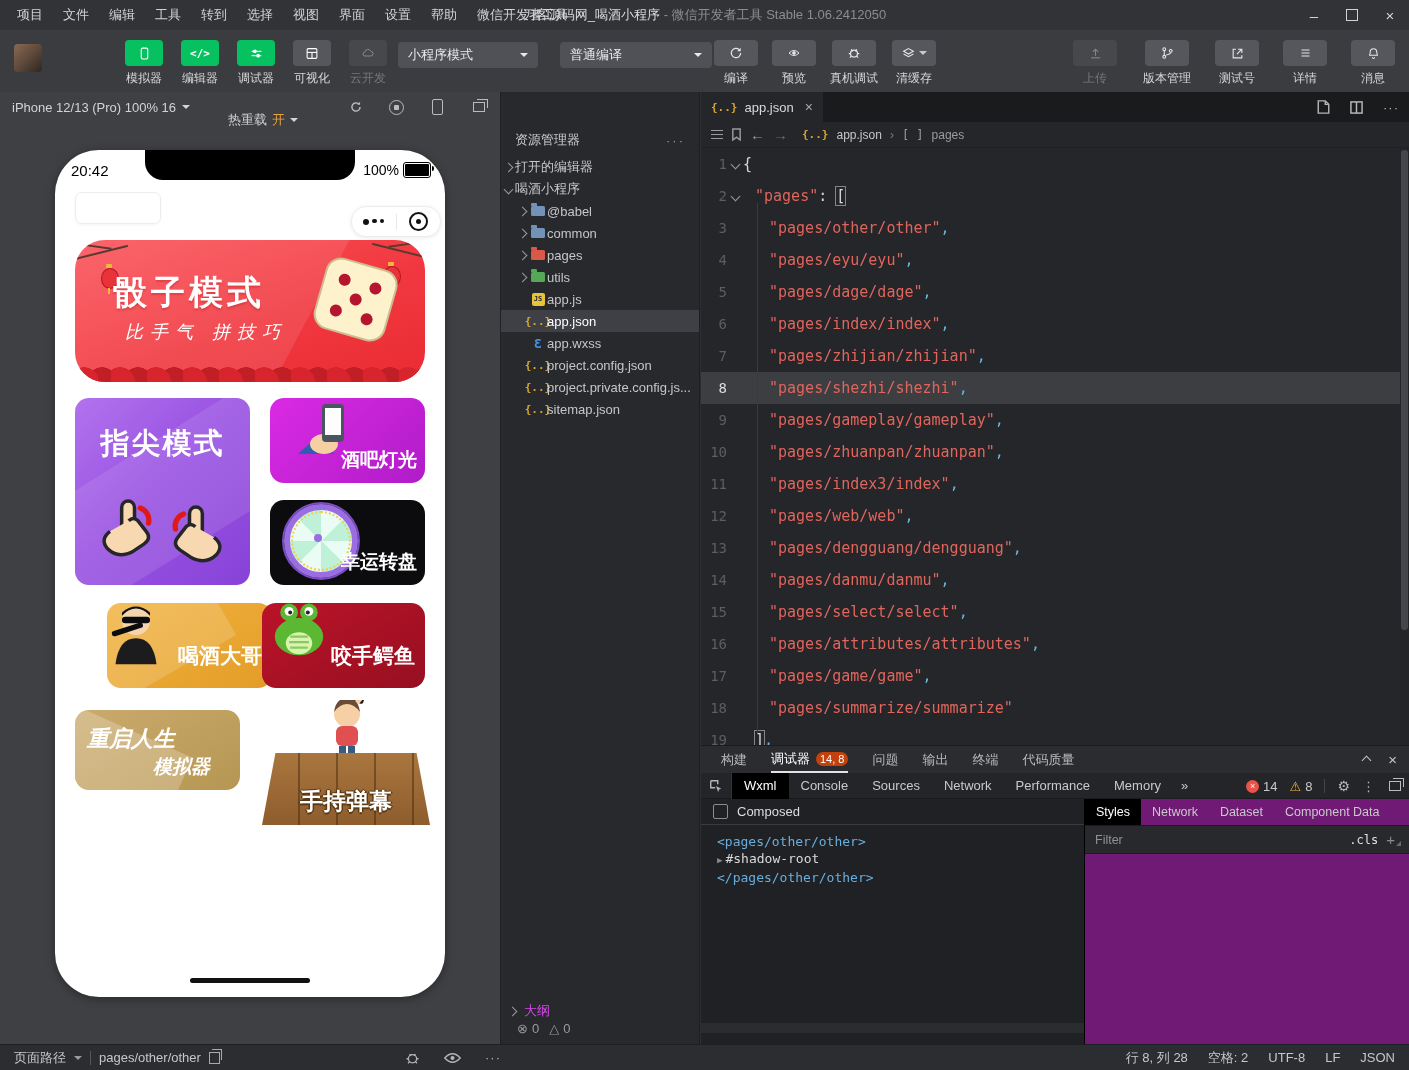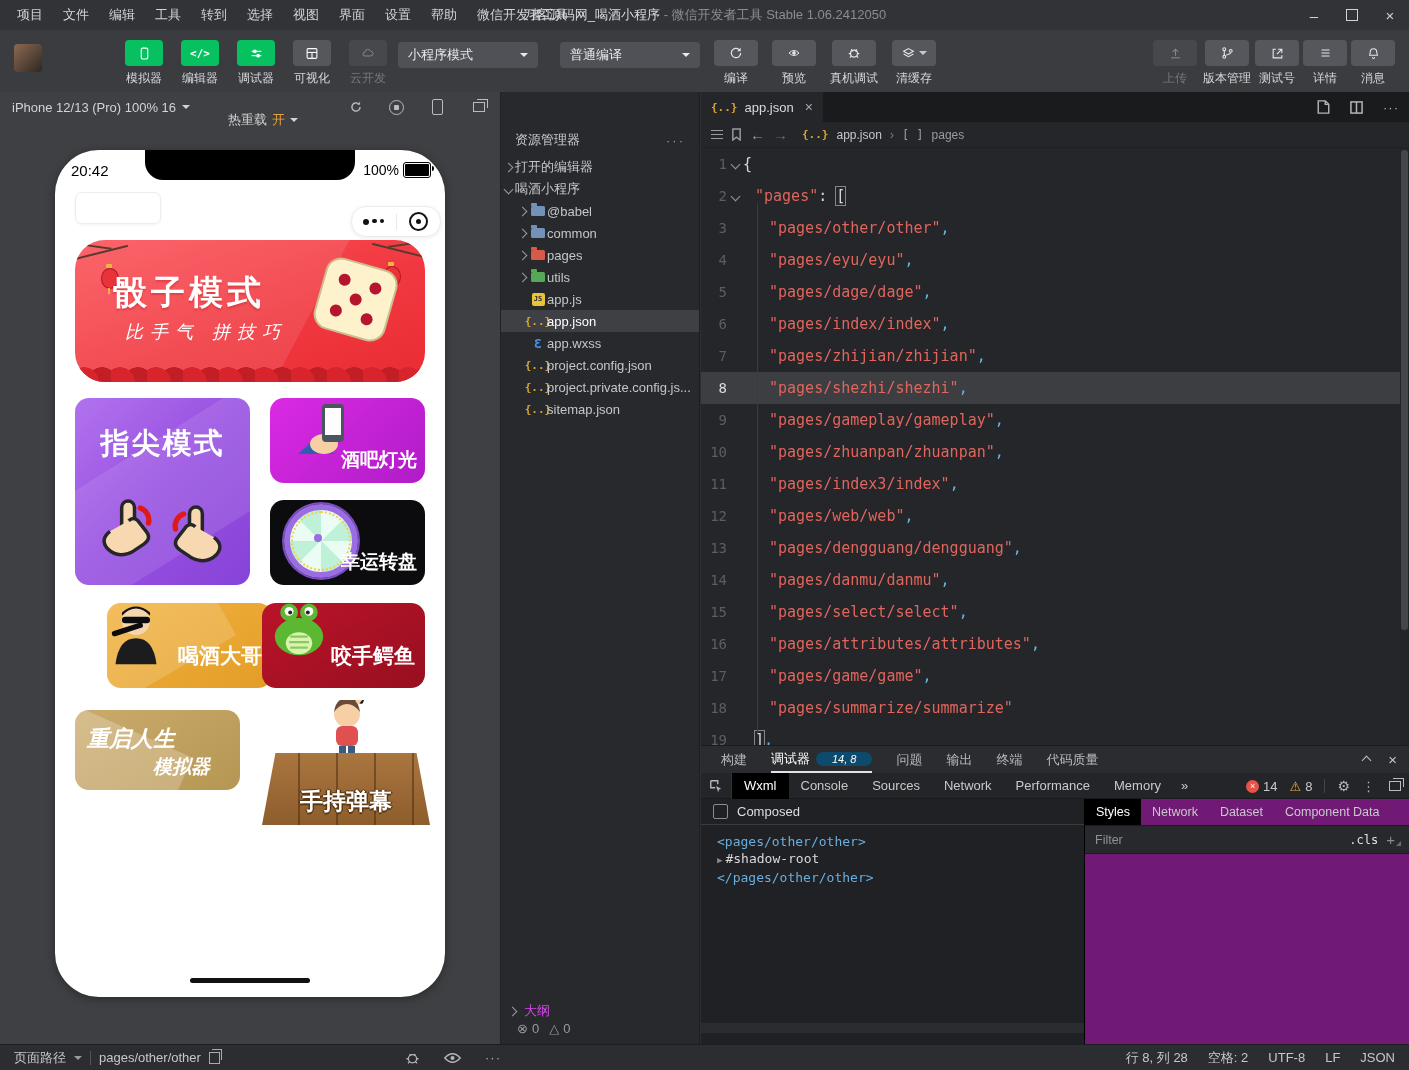--- a/index.html
+++ b/index.html
@@ -29,25 +29,25 @@
   .tb-btn{display:flex;flex-direction:column;align-items:center;width:48px;}
   .tb-ico{width:38px;height:26px;border-radius:4px;display:flex;align-items:center;justify-content:center;color:#fff;}
   .tb-btn.green .tb-ico{background:#07c160;}
   .tb-btn.gray .tb-ico{background:#56575c;}
   .tb-btn.disabled .tb-ico{background:#47484c;color:#85868a;}
   .tb-label{margin-top:4px;font-size:12px;color:#d6d7d9;white-space:nowrap;}
   .tb-btn.disabled .tb-label{color:#76777b;}
   .dropdown{position:absolute;top:12px;height:26px;background:#505157;border-radius:4px;color:#e8e9ea;
             display:flex;align-items:center;padding:0 10px;justify-content:space-between;box-sizing:border-box;}
   #mode-select{left:398px;width:140px;}
-  #compile-select{left:560px;width:140px;gap:18px;}
+  #compile-select{left:560px;width:152px;gap:18px;}
   #action-buttons{position:absolute;left:714px;top:10px;display:flex;gap:14px;}
   .act-btn{display:flex;flex-direction:column;align-items:center;min-width:44px;}
   .act-ico{width:44px;height:26px;border-radius:4px;background:#56575c;color:#e6e7e9;display:flex;align-items:center;justify-content:center;gap:3px;}
-  #right-buttons{position:absolute;right:14px;top:10px;display:flex;gap:4px;justify-content:space-between;}
+  #right-buttons{position:absolute;right:14px;top:10px;display:flex;gap:24px;justify-content:space-between;}
   .txt-ico{font-weight:bold;font-size:11px;font-family:"DejaVu Sans Mono",monospace;}
 
   
   #sim-panel{position:absolute;left:0;top:92px;width:500px;height:952px;background:#3f4043;}
   #sim-bar{position:absolute;left:0;top:0;width:100%;height:30px;display:flex;align-items:center;color:#d2d3d5;}
   #device-select{padding-left:12px;display:flex;align-items:center;gap:6px;}
   #hot-reload{margin-left:38px;display:flex;align-items:center;gap:5px;margin-top:25px;}
   #hot-reload .state{color:#e6a23c;}
   #sim-bar-icons{position:absolute;right:14px;top:0;height:30px;display:flex;align-items:center;gap:26px;color:#babbbe;}
   .sb-ico{width:15px;height:15px;display:flex;align-items:center;justify-content:center;}
@@ -168,21 +168,21 @@
   .tok-c{color:#6db3dc;}
   .boxed{box-shadow:0 0 0 1px #85868b;}
   #code-scroll{position:absolute;right:0;top:56px;width:9px;height:597px;background:#232427;}
   #code-scroll .thumb{position:absolute;left:1px;top:2px;width:7px;height:480px;background:#45464b;border-radius:3px;}
 
   
   #debugger{position:absolute;left:701px;top:745px;width:708px;height:299px;background:#202124;border-top:1px solid #1a1b1d;box-sizing:border-box;}
   #panel-tabs-row{position:absolute;left:0;top:0;width:100%;height:27px;background:#2b2c2f;display:flex;align-items:center;padding-left:20px;box-sizing:border-box;gap:24px;}
   .ptab{color:#b8b9bd;display:flex;align-items:center;gap:6px;height:27px;}
   .ptab.active{color:#ffffff;border-bottom:2px solid #e2e3e5;box-sizing:border-box;}
-  .badge{background:#0c4a6e;color:#fff;border-radius:9px;font-size:11px;padding:1px 16px;font-style:italic;}
+  .badge{background:#c2410c;color:#fff;border-radius:9px;font-size:11px;padding:1px 4px;}
   #panel-ctl{position:absolute;right:12px;top:0;height:27px;display:flex;align-items:center;gap:18px;color:#c2c3c6;font-size:13px;}
   #devtools-row{position:absolute;left:0;top:27px;width:100%;height:26px;background:#242528;display:flex;align-items:center;border-bottom:1px solid #1a1b1d;box-sizing:border-box;}
   .dtab{padding:0 12px;height:26px;display:flex;align-items:center;color:#c8c9cb;}
   .dtab.active{background:#000;color:#fff;}
   #dt-more{color:#c8c9cb;padding:0 8px;}
   #dt-right{position:absolute;right:8px;top:0;height:26px;display:flex;align-items:center;gap:12px;}
   .err-circ{width:13px;height:13px;background:#e8544a;border-radius:50%;color:#fff;font-size:9px;display:flex;align-items:center;justify-content:center;}
   .cnt{color:#c8c9cb;margin-left:-8px;}
   .warn-tri{color:#f0b13c;font-size:13px;}
   #inspect-btn{width:30px;height:26px;display:flex;align-items:center;justify-content:center;color:#b5b6b9;border-right:1px solid #333437;}

